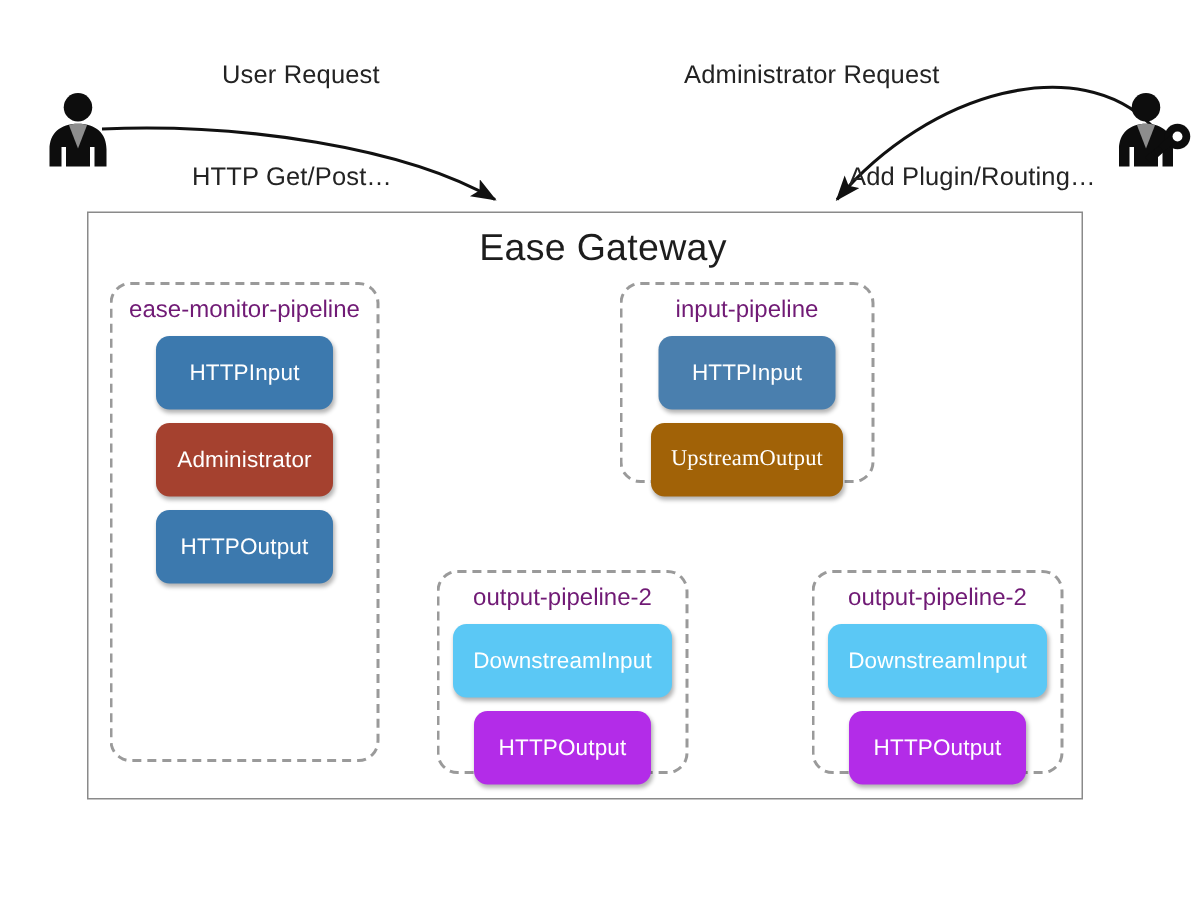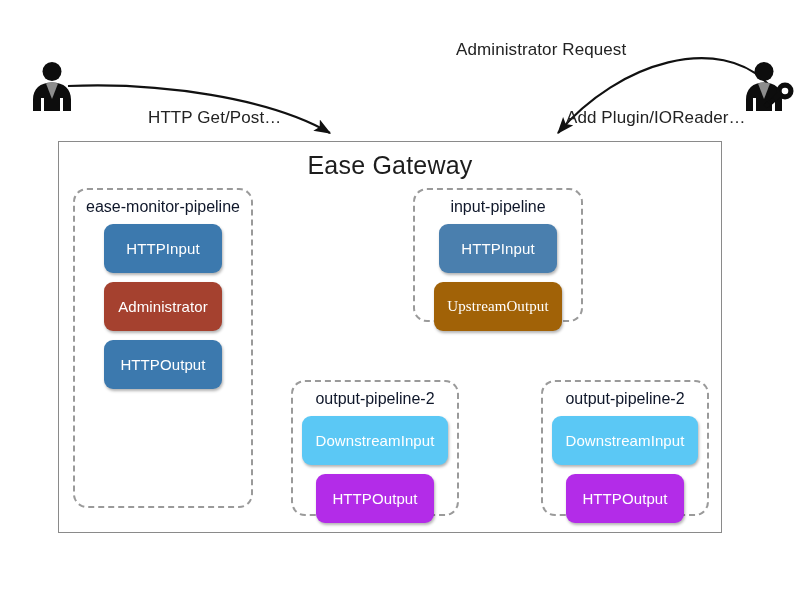--- a/index.html
+++ b/index.html
@@ -39,21 +39,21 @@
 
   
   .flow-label {
     position: absolute;
     font-size: 17px;
     color: #232323;
     white-space: nowrap;
     letter-spacing: 0.1px;
   }
   #label-user-request   { left: 148px; top: 40px; }
-  #label-http-get-post  { left: 148px; top: 108px; }
+  #label-http-get-post  { left: 128px; top: 108px; }
   #label-admin-request  { left: 456px; top: 40px; }
   #label-add-plugin     { left: 566px; top: 108px; }
   #label-load-routing   { left: 368px; top: 340px; }
 
   
   #gateway-box {
     position: absolute;
     left: 58px;
     top: 141px;
     width: 664px;
@@ -64,37 +64,38 @@
   }
   #gateway-title {
     position: absolute;
     left: 0;
     top: 151px;
     width: 780px;
     text-align: center;
     font-size: 25px;
     color: #1d1d1d;
     letter-spacing: 0.2px;
+    padding-left: 12px;
   }
 
   
   .pipeline {
     position: absolute;
     border: 2px dashed #9a9a9a;
     border-radius: 14px;
     background: transparent;
     box-sizing: border-box;
   }
   .pipeline-title {
     position: absolute;
     top: 8px;
     left: 50%;
     transform: translateX(-50%);
     font-size: 16px;
-    color: #0f172a;
+    color: #701a75;
     white-space: nowrap;
     background: #ffffff;
     padding: 0 1px;
   }
   .plugin-stack {
     position: absolute;
     left: 0;
     right: 0;
     top: 34px;
     display: flex;
@@ -178,23 +179,24 @@
     <path d="M18 25.5 L 24 41 L 30 25.5 C 28 24.8 26 24.5 24 24.5 C 22 24.5 20 24.8 18 25.5 Z" fill="#8d8d8d"></path>
     <g fill="#0d0d0d">
       <circle cx="45" cy="33" r="8.5"></circle>
       <circle cx="45" cy="33" r="3.3" fill="#ffffff"></circle>
       <rect x="24" y="38.5" width="20" height="5.4" transform="rotate(-42 34 41)"></rect>
       <rect x="24.5" y="44.5" width="5" height="4.6" transform="rotate(-42 27 47)"></rect>
       <rect x="30" y="40.5" width="5" height="4.6" transform="rotate(-42 32.5 43)"></rect>
     </g>
   </svg>
 
+  <div class="flow-label" id="label-user-request">User Request</div>
   <div class="flow-label" id="label-http-get-post">HTTP Get/Post…</div>
   <div class="flow-label" id="label-admin-request">Administrator Request</div>
-  <div class="flow-label" id="label-add-plugin">Add Plugin/IOReader…</div>
+  <div class="flow-label" id="label-add-plugin">Add Plugin/Routing…</div>
   <div class="flow-label" id="label-load-routing">Load Routing for User Request</div>
 
   <div id="gateway-box" style="border-color: rgb(138, 138, 138);"></div>
   <div id="gateway-title">Ease Gateway</div>
 
   <div class="pipeline" id="pipeline-monitor">
     <div class="pipeline-title">ease-monitor-pipeline</div>
     <div class="plugin-stack">
       <div class="plugin w-wide" style="background: rgb(60, 121, 174);">HTTPInput</div>
       <div class="plugin w-wide" style="background: rgb(165, 65, 47);">Administrator</div>

